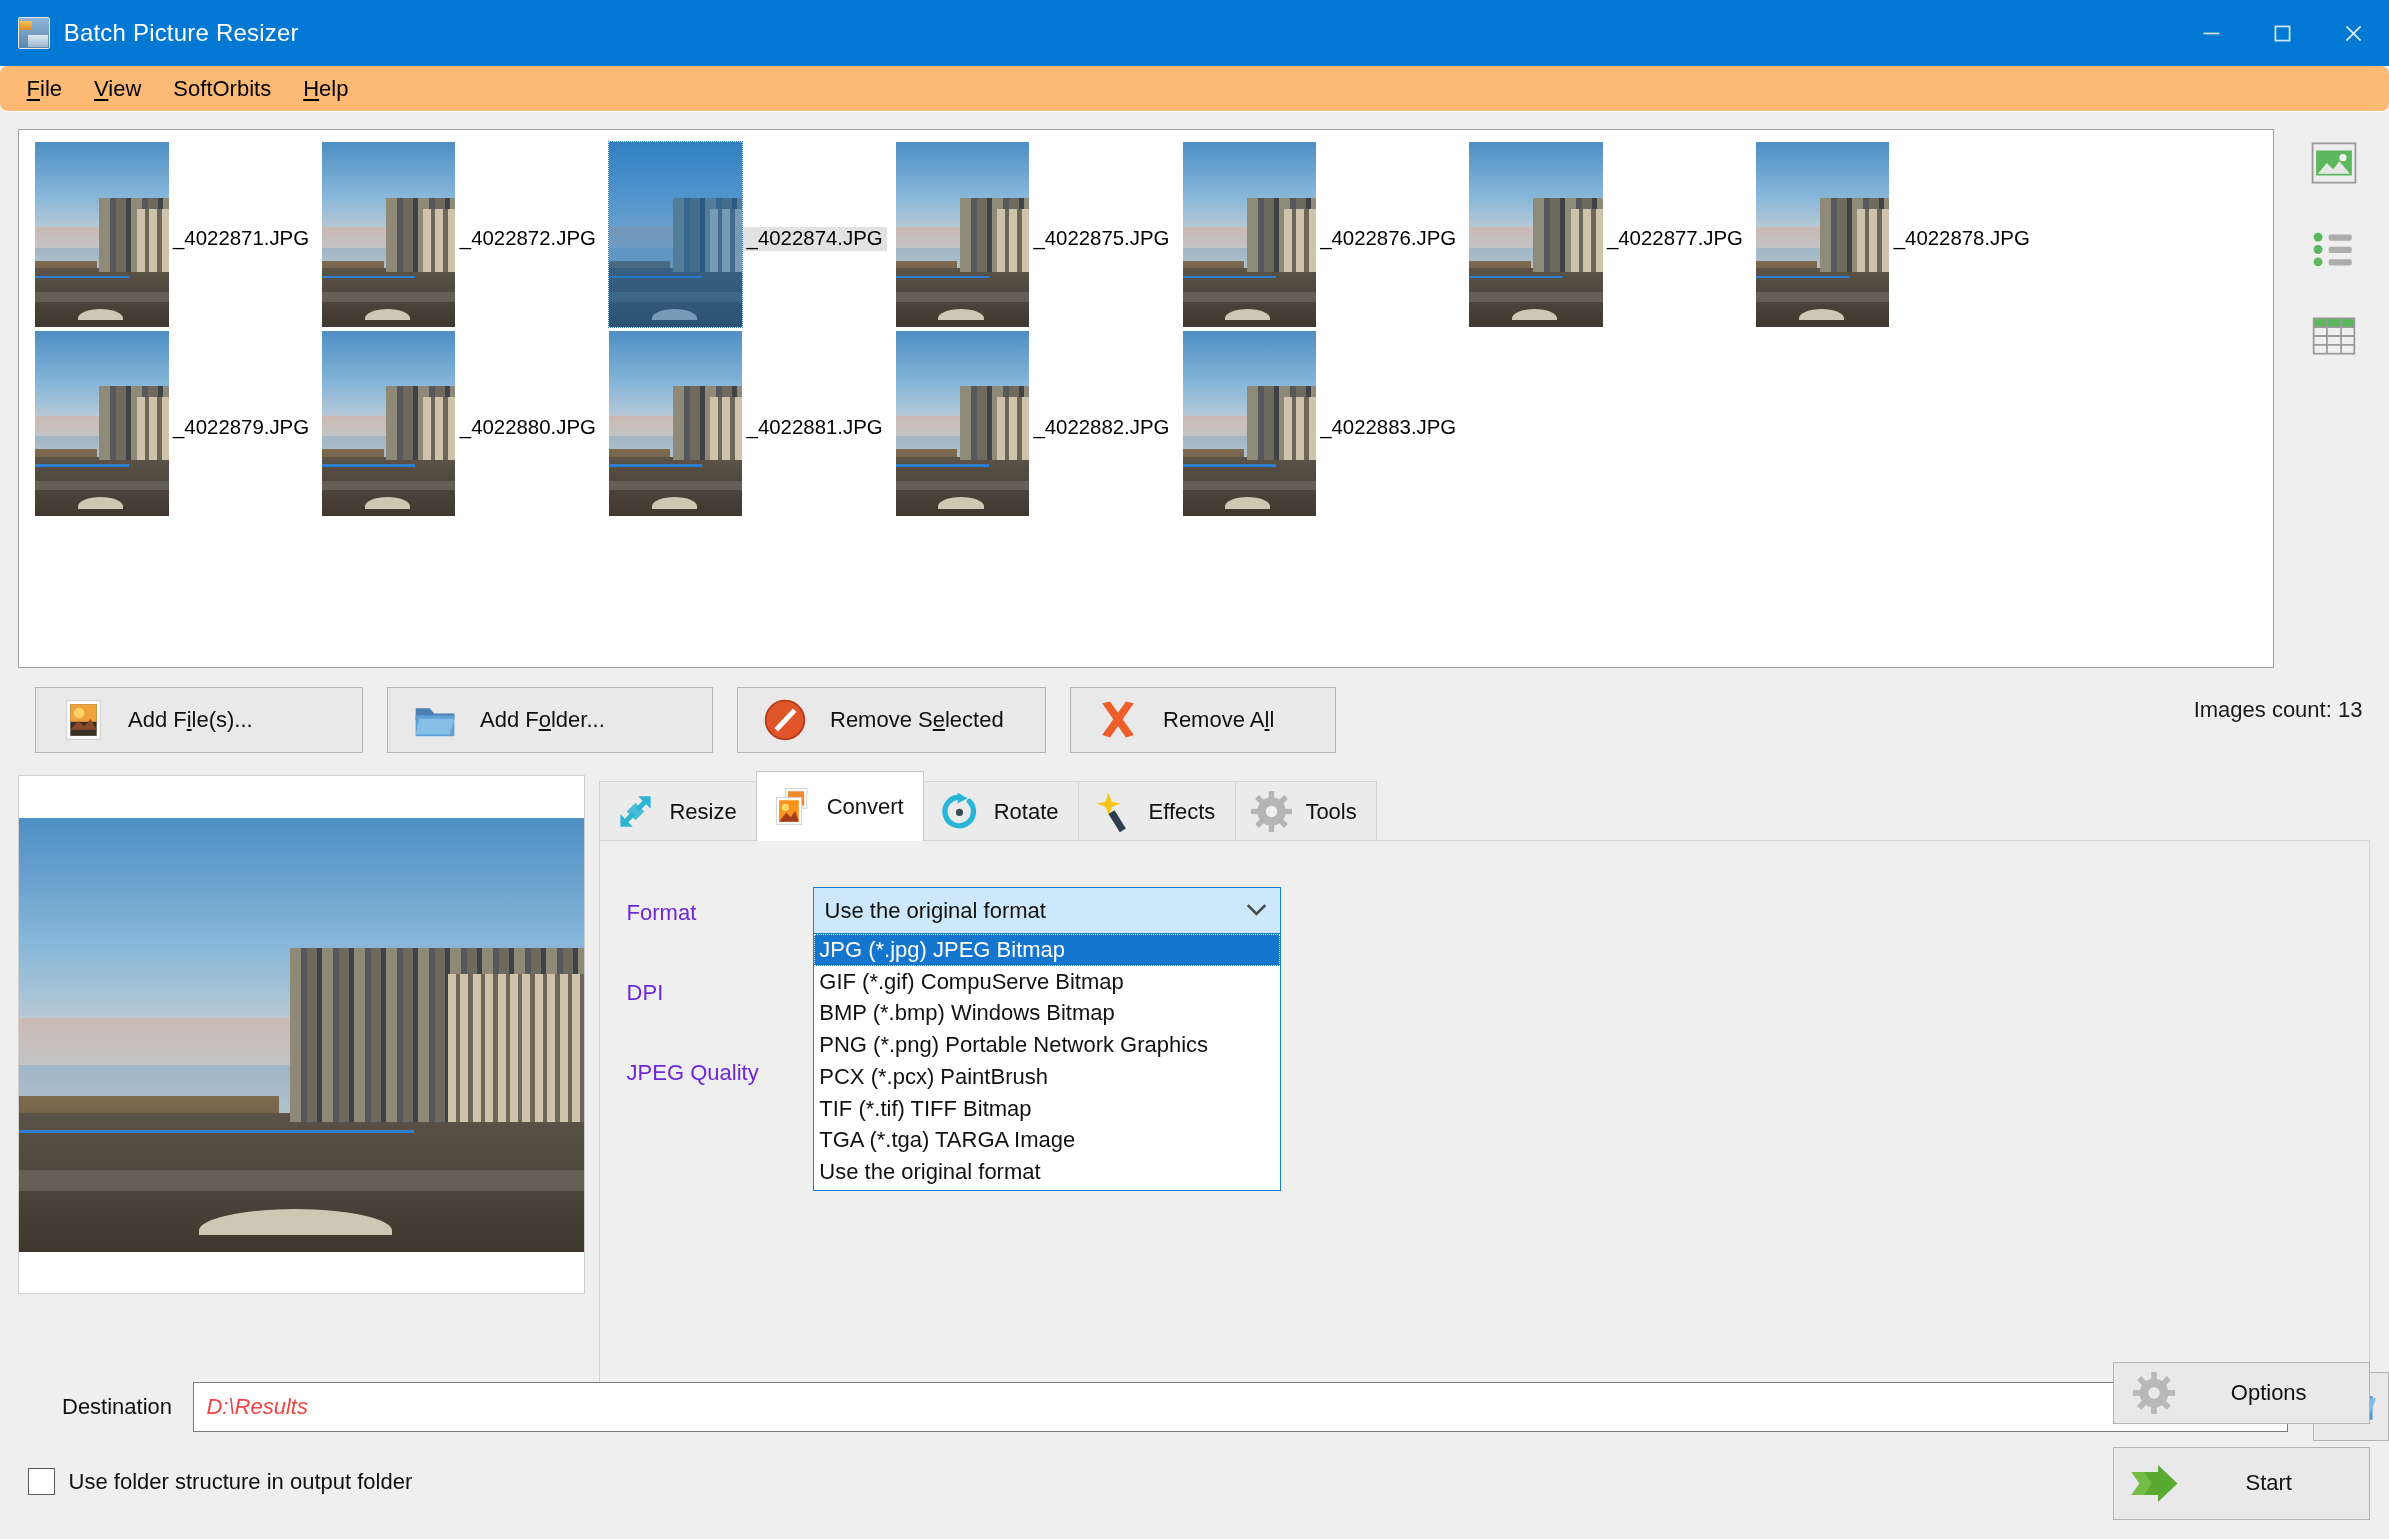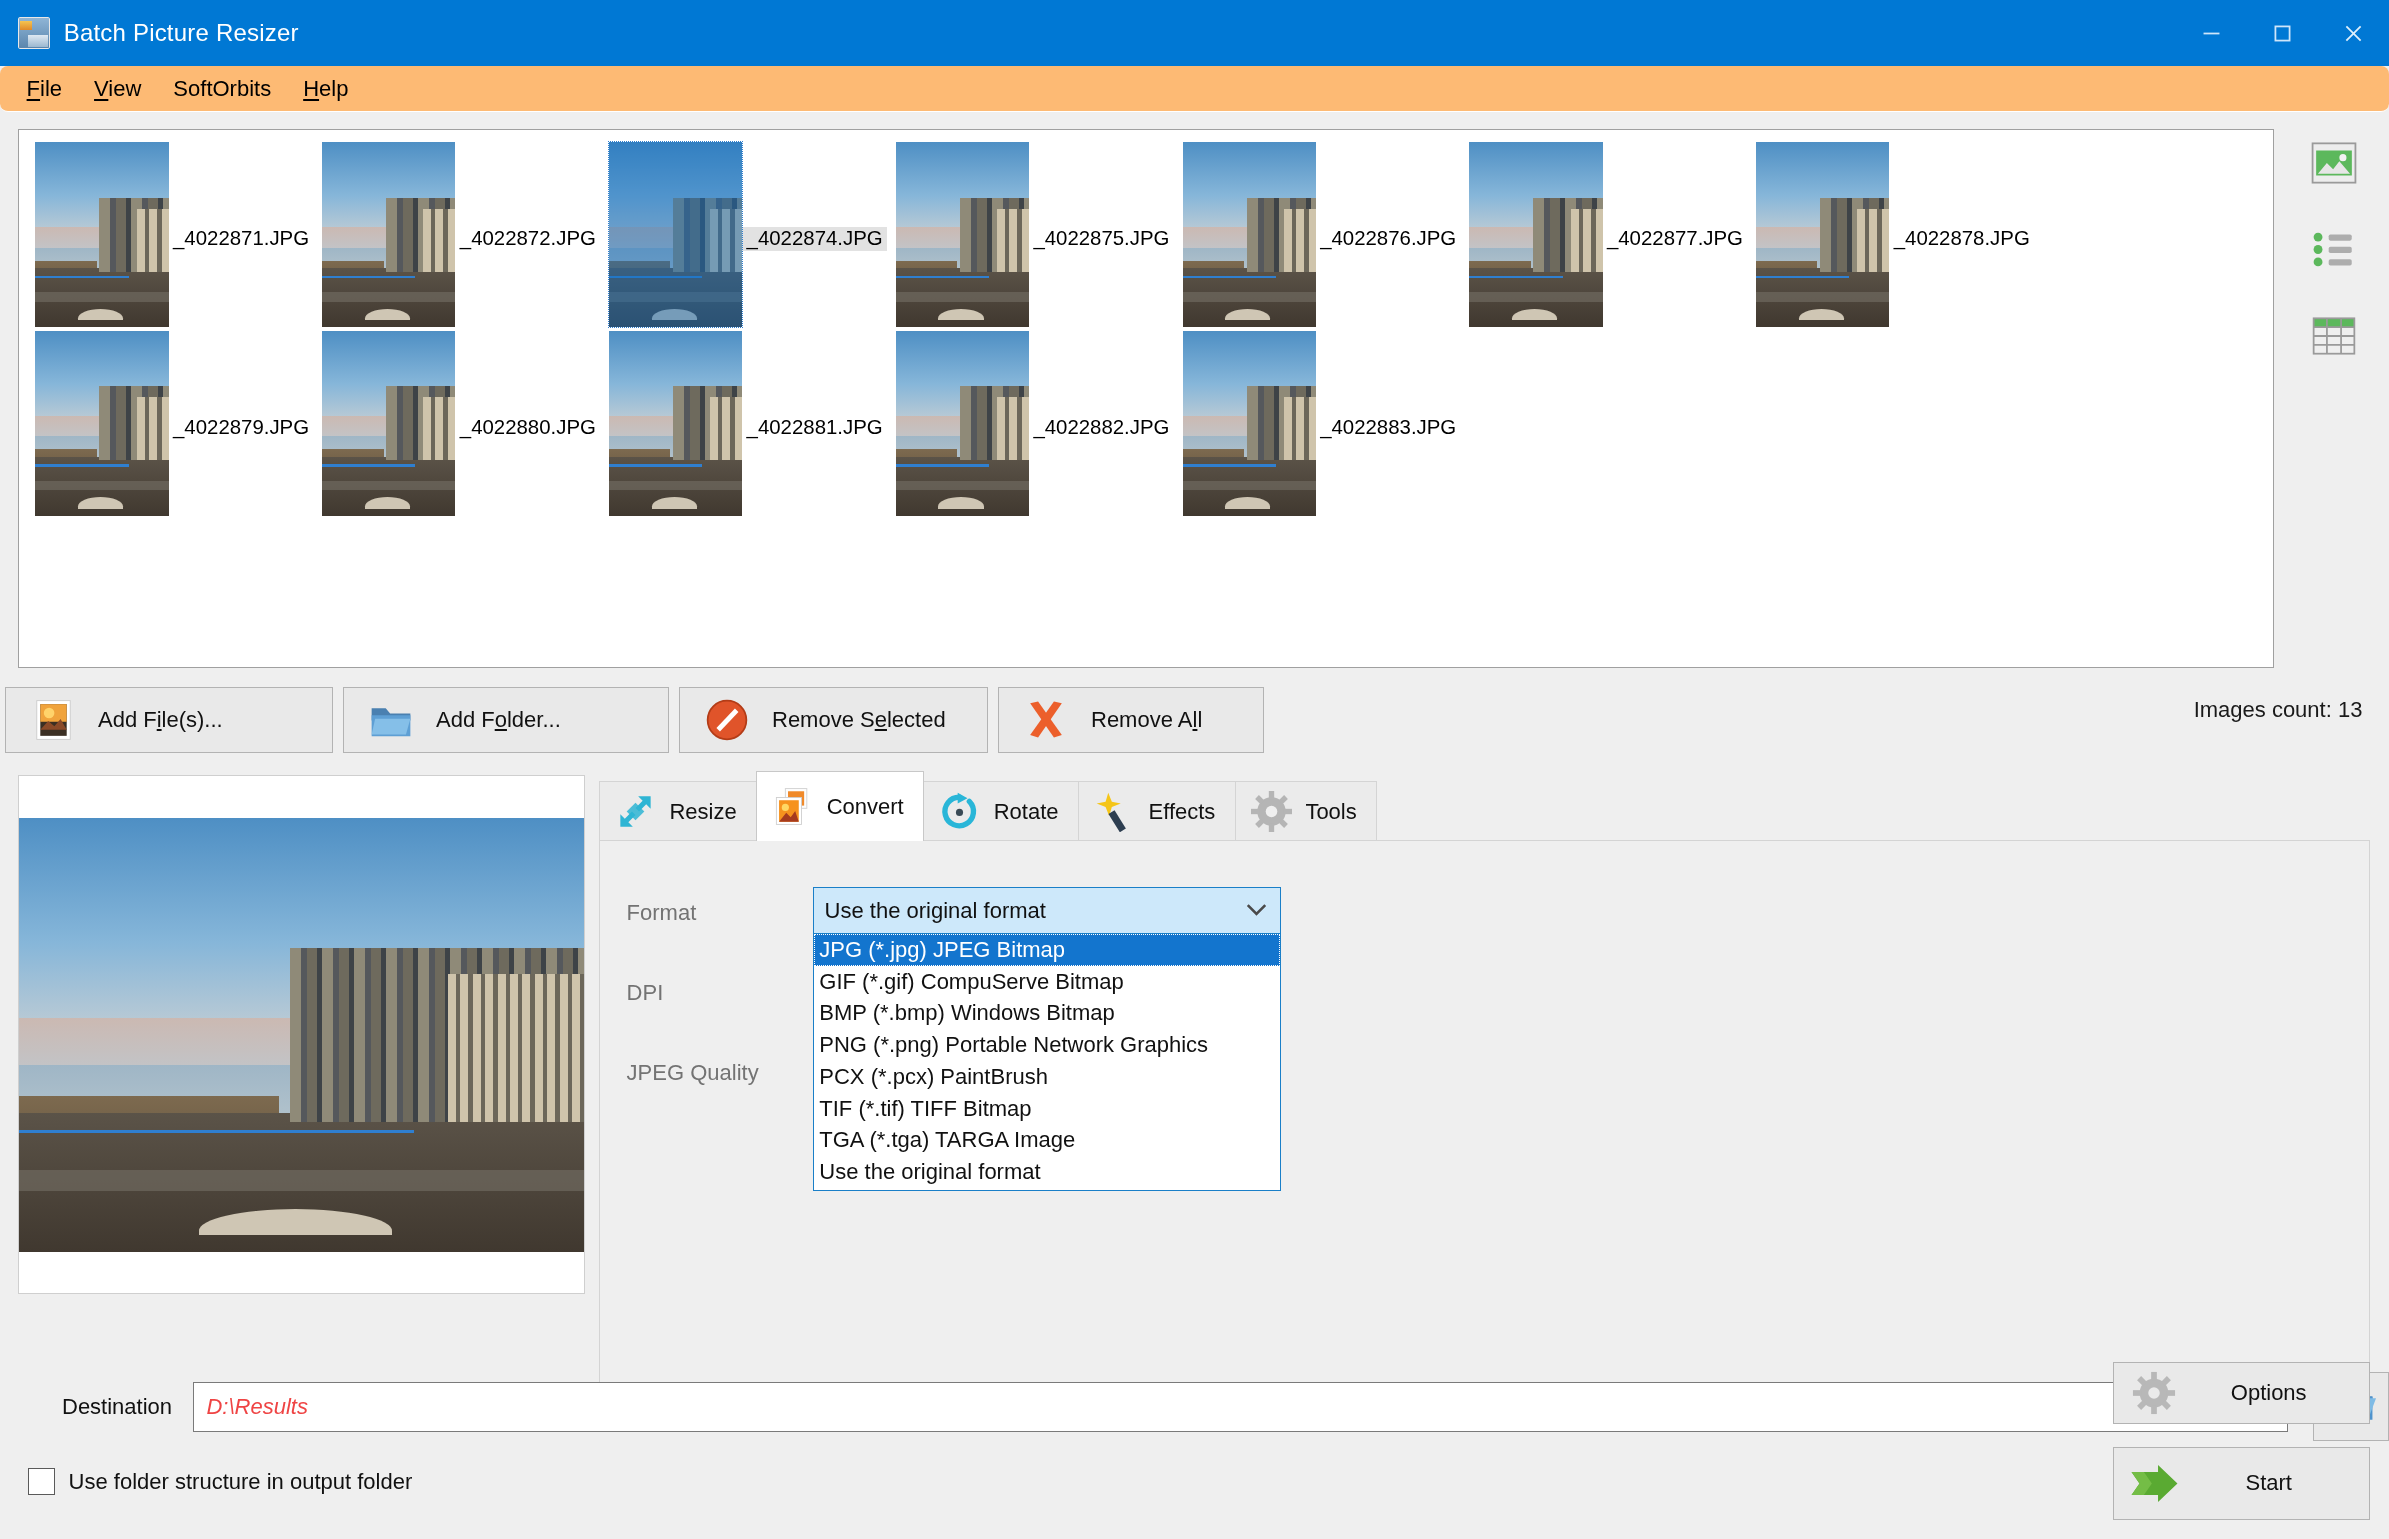--- a/index.html
+++ b/index.html
@@ -165,22 +165,22 @@
     display: flex; flex-direction: column; align-items: center; gap: 19.5px;
   }
   .side-btn {
     width: 67px; height: 67px;
     display:flex; align-items:center; justify-content:center;
   }
 
   
   .actions {
     position: absolute;
-    left: 5px; top: 575px;
-    display: flex; gap: 10px;
+    left: 35px; top: 575px;
+    display: flex; gap: 24px;
     align-items: center;
   }
   .abtn {
     height: 66px;
     background: #e9e9e9;
     border: 0.9px solid #b3b3b3;
     display: flex; align-items: center;
     padding: 0 25px;
     gap: 23px;
   }
@@ -234,21 +234,21 @@
   .tab-ico { width: 43px; height: 43px; flex:none; display:flex; align-items:center; justify-content:center; }
   .tabpanel {
     border: 0.9px solid #d4d4d4;
     background: #efefef;
     height: calc(100% - 66px);
     position: relative;
     margin-top: -0.9px;
   }
   .field-label {
     position: absolute;
-    font-size: 22px; color: #737373;
+    font-size: 22px; color: #6d28d9;
   }
   .lbl-format { left: 26.6px; top: 59px; }
   .lbl-dpi    { left: 26.6px; top: 139px; }
   .lbl-jpeg   { left: 26.6px; top: 219px; }
 
   
   .combo-wrap { position: absolute; left: 213px; top: 46px; width: 468px; }
   .combo {
     height: 47px;
     background: #cde8fa;

